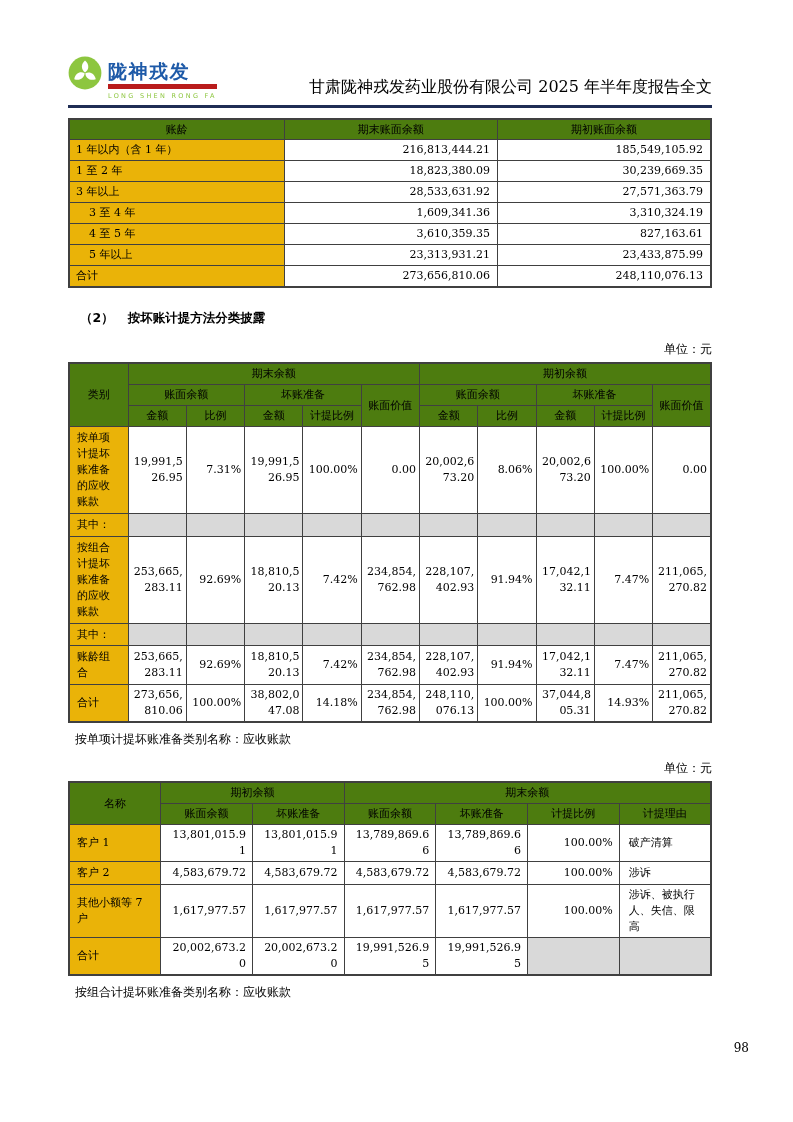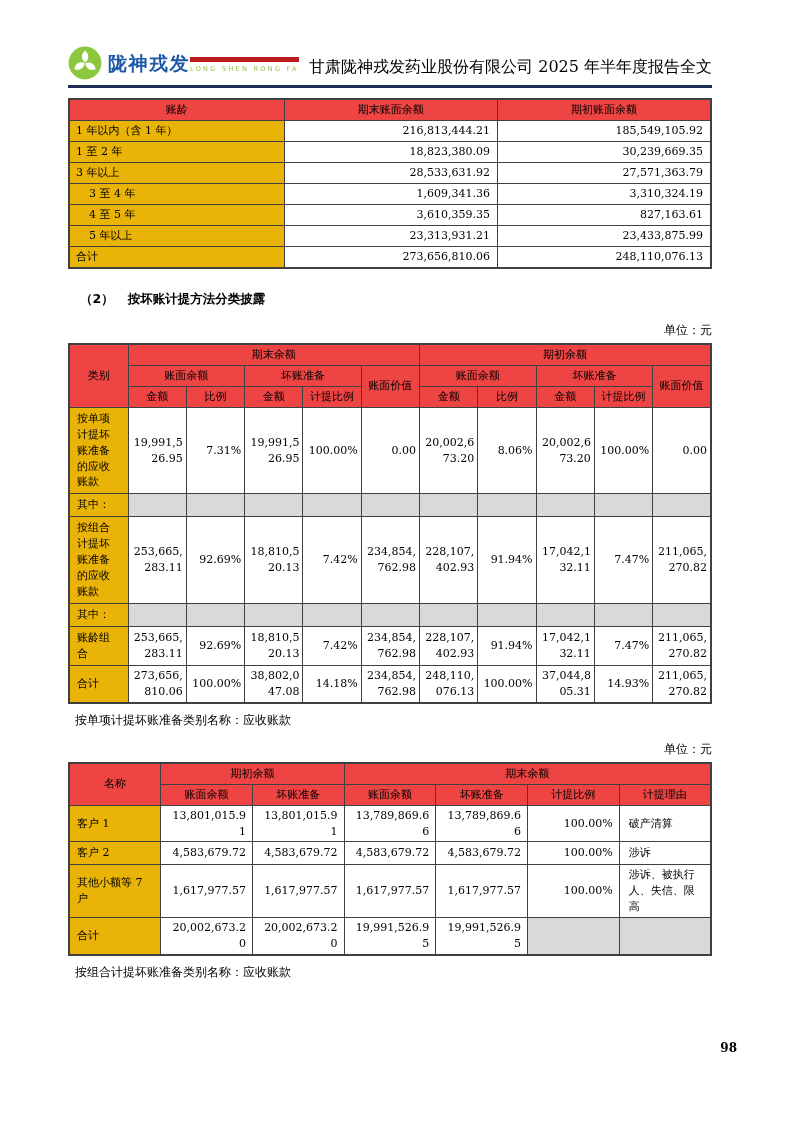--- a/index.html
+++ b/index.html
@@ -11,31 +11,31 @@
     background: #ffffff;
     font-family: "DejaVu Serif", "Liberation Serif", serif;
     color: #000;
     overflow: hidden;
   }
   .content { margin-left: 68px; width: 644px; }
 
   
   .hdr { display: flex; justify-content: space-between; align-items: flex-end; padding-top: 46px; }
   .brand { display: flex; align-items: center; gap: 6px; }
-  .brand-txt { display: flex; flex-direction: row; line-height: 1; }
+  .brand-txt { display: flex; flex-direction: column; line-height: 1; margin-top: 16px; }
   .brand-cn { color: #1e5aa8; font-weight: bold; font-size: 19px; letter-spacing: 1.5px; font-family:"DejaVu Sans","Liberation Sans",sans-serif; }
   .brand-en { color: #8dc63f; font-size: 6.5px; letter-spacing: 2.3px; margin-top: 3px; border-top:5px solid #b91c1c; padding-top:4px; font-family:"DejaVu Sans","Liberation Sans",sans-serif; }
   .doc-title { font-size: 16px; padding-bottom: 2px; }
   .rule { height: 3px; background: #1f2d54; margin-top: 5px; }
 
   
   table { border-collapse: collapse; table-layout: fixed; width: 100%; font-size: 11px; }
   .tbl { border: 2px solid #404040; }
   td, th { border: 1px solid #404040; vertical-align: middle; font-weight: normal; line-height: 1.45; }
-  th { background: #ef4444; text-align: center; padding: 2px 4px; word-break: break-all; margin-top: 26px; }
+  th { background: #4d7c0f; text-align: center; padding: 2px 4px; word-break: break-all; margin-top: 26px; }
   td.lbl { background: #eab308; text-align: left; padding: 3px 7px; word-break: break-all; }
   td.num { text-align: right; padding: 2px 3px; word-break: break-all; }
   td.g  { background: #d9d9d9; }
   td.txt { text-align: left; padding: 2px 8px; }
 
   
   .t1 { margin-top: 10px; }
   .t1 td { height: 21px; }
   .t1 th { height: 21px; }
   .t1 td.lbl { padding: 2px 6px; }
@@ -54,21 +54,21 @@
   .t2 td.num { height: 24px; }
   
   .t3 { margin-top: 4px; }
   .t3 th { height: 20px; }
   .t3 td { height: 22px; }
   .t3 td.num { padding: 2px 6px; }
   .t3 td.txt { padding: 2px 9px; word-break: break-all; }
 
   .note { margin-top: 8px; padding-left: 7px; font-size: 12px; }
   .unit2 { margin-top: 12px; }
-  .page-num { position: absolute; top: 1041px; right: 56px; font-size: 12px; font-weight: bold; }
+  .page-num { position: absolute; top: 1041px; right: 44px; font-size: 12px; }
 </style>
 </head>
 <body>
 
 <div class="page">
   <div class="content">
 
     <div class="hdr">
       <div class="brand">
         <svg width="34" height="34" viewBox="0 0 34 34">

